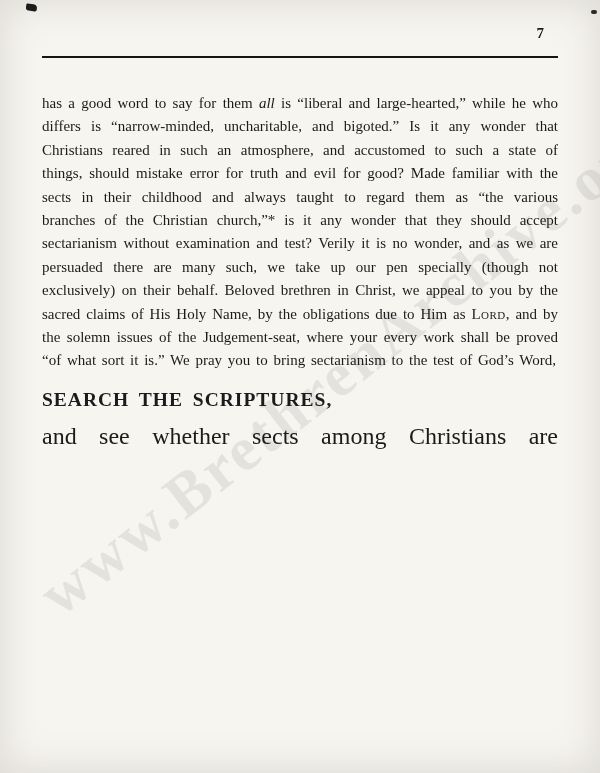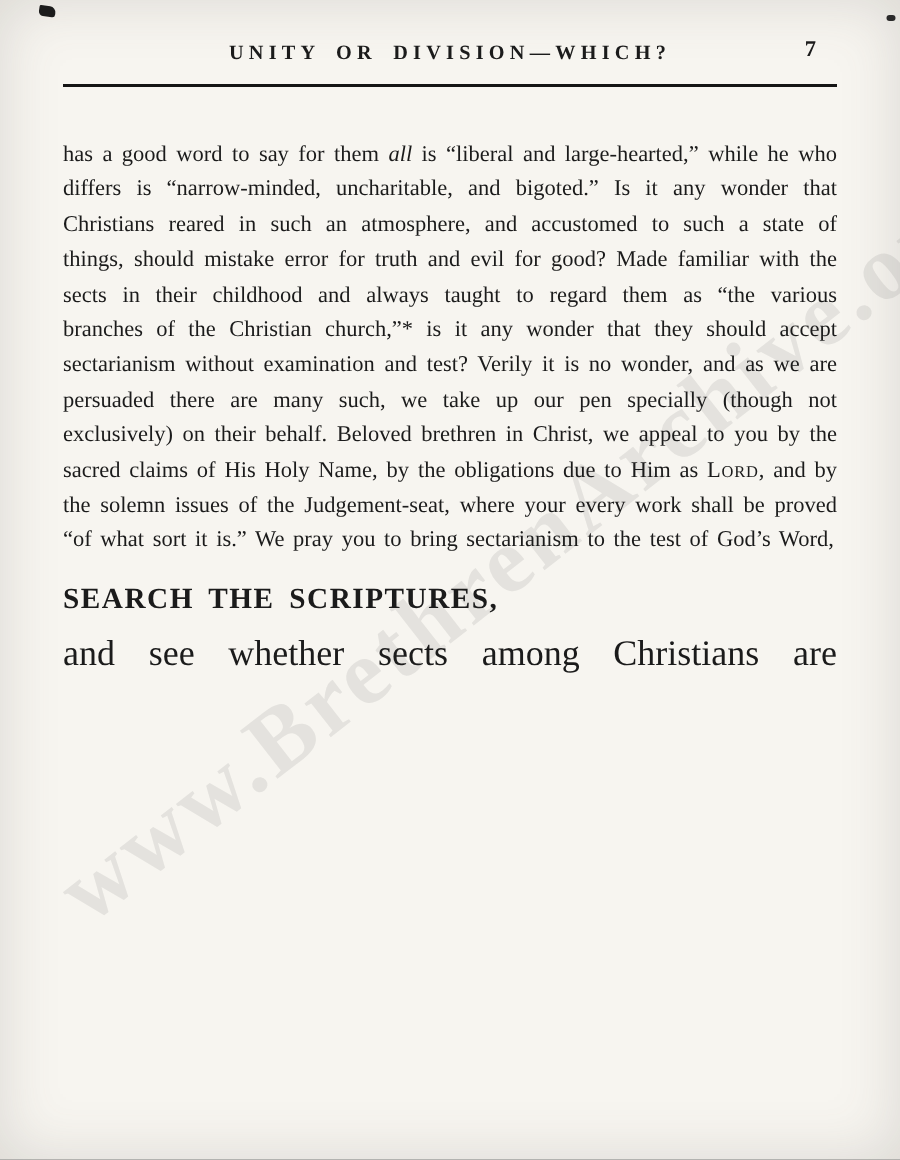--- a/index.html
+++ b/index.html
@@ -122,21 +122,20 @@
 <div class="scan-page">
 
   <div class="artifact-tl"></div>
   <div class="artifact-tr"></div>
 
   <div class="watermark">www.BrethrenArchive.org</div>
 
   <div class="content">
 
     <div class="page-header">
-      <span class="running-title">UNITY OR DIVISION—WHICH?</span>
       <span class="page-number">7</span>
     </div>
 
     <hr class="header-rule">
 
     <p class="body-text"><span>has a good word to say for them </span><i>all</i><span> is “liberal and large-hearted,” while he who differs is “narrow-minded, uncharitable, and bigoted.” Is it any wonder that Christians reared in such an atmosphere, and accustomed to such a state of things, should mistake error for truth and evil for good? Made familiar with the sects in their childhood and always taught to regard them as “the various branches of the Christian church,”* is it any wonder that they should accept sectarianism without examination and test? Verily it is no wonder, and as we are persuaded there are many such, we take up our pen specially (though not exclusively) on their behalf. Beloved brethren in Christ, we appeal to you by the sacred claims of His Holy Name, by the obligations due to Him as </span><span class="smallcaps">Lord</span><span>, and by the solemn issues of the Judgement-seat, where your every work shall be proved “of what sort it is.” We pray you to bring sectarianism to the test of God’s Word,</span></p>
 
     <h2 class="section-heading">SEARCH THE SCRIPTURES,</h2>
 
     <p class="continuation">and see whether sects among Christians are</p>

